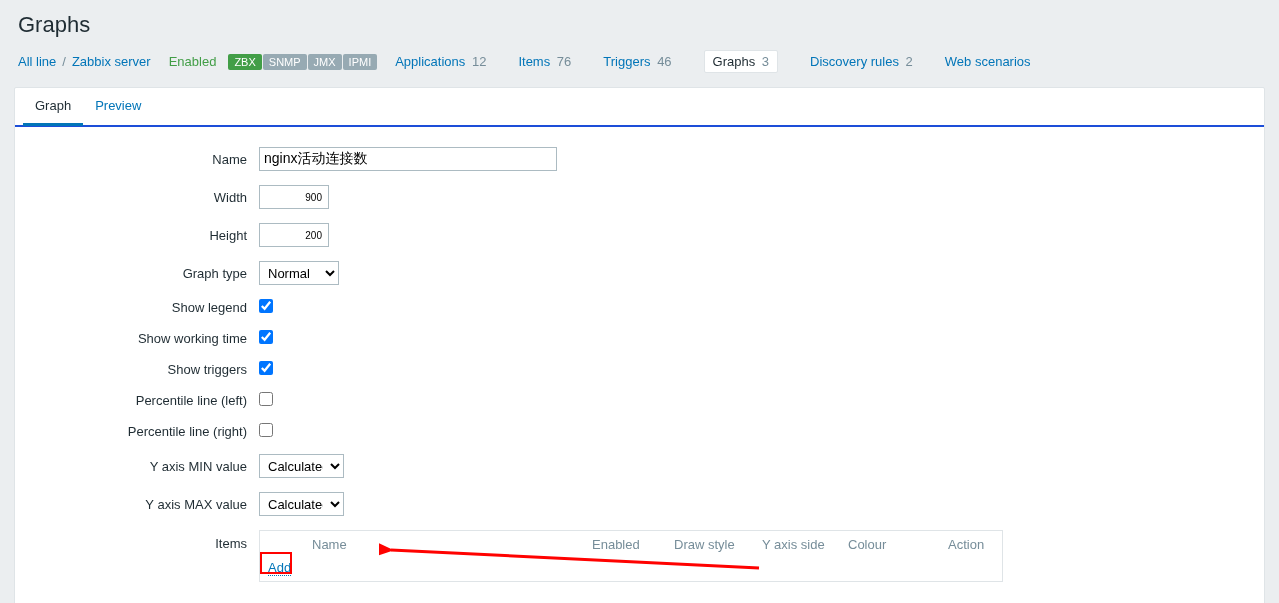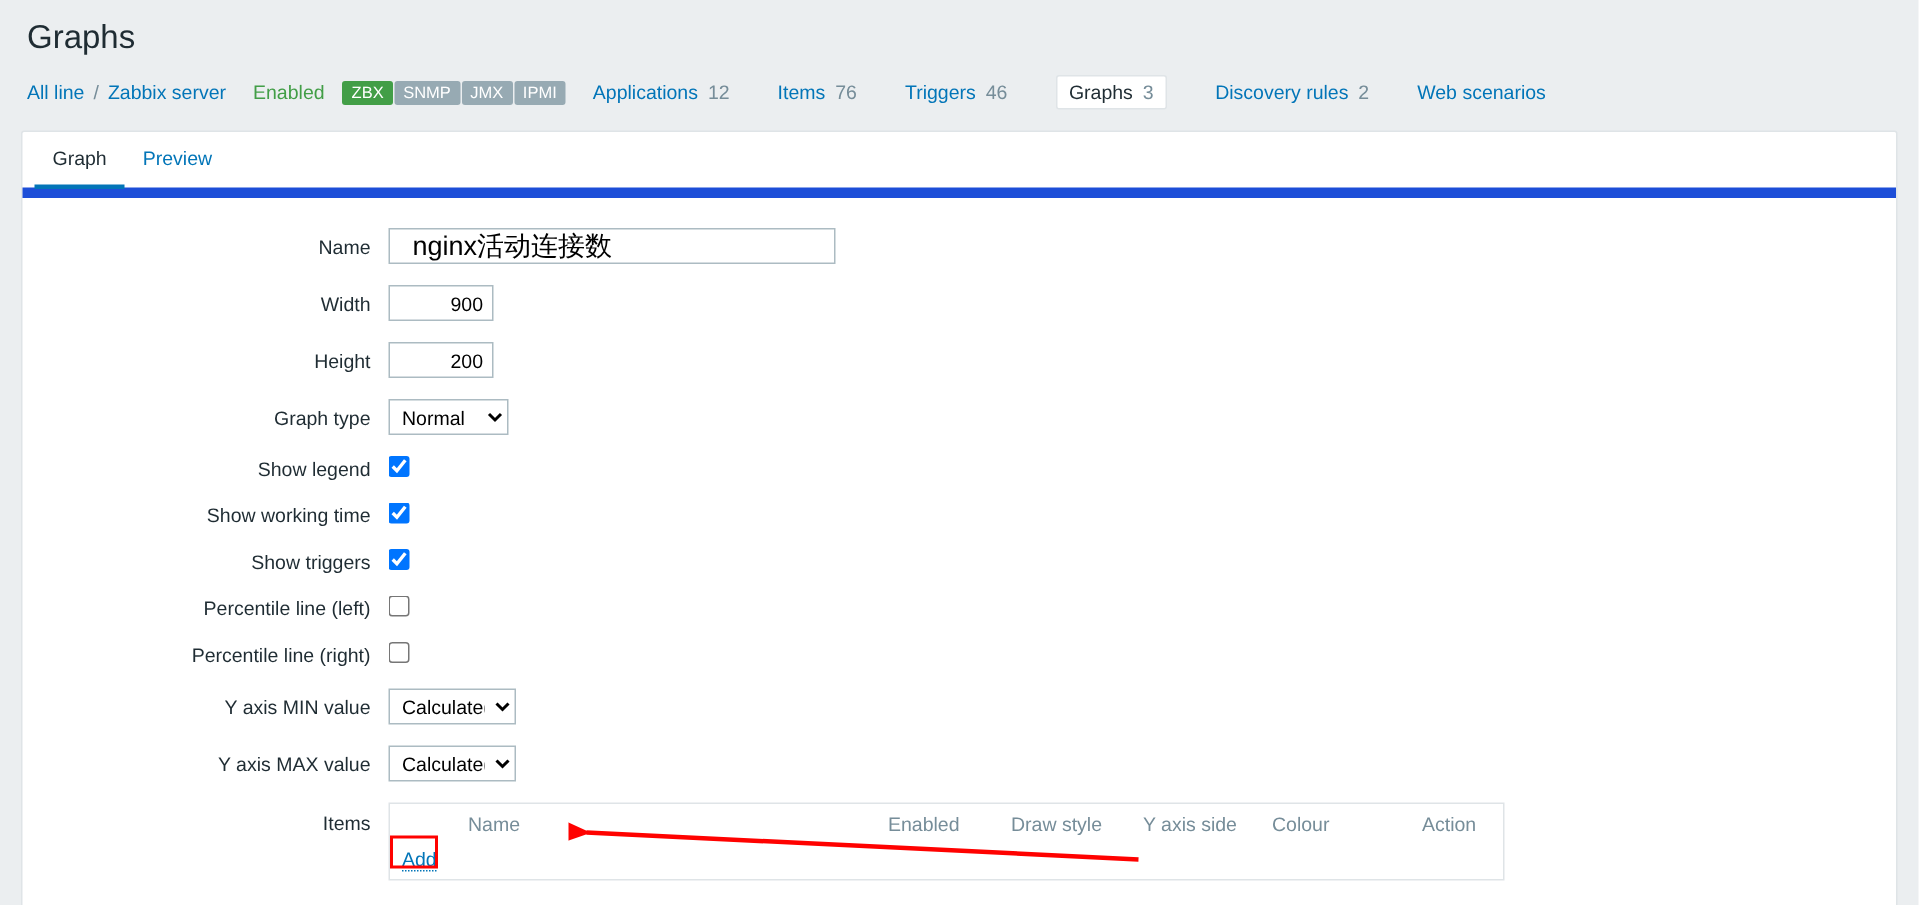--- a/index.html
+++ b/index.html
@@ -46,21 +46,21 @@
     .nav-item.active .count { color: #768d99; }
 
     .panel {
       background: #fff;
       border: 1px solid #dfe4e7;
       border-radius: 2px;
       margin: 0 4px;
     }
     .tabs {
       display: flex;
-      border-bottom: 7px solid #1d4ed8;
+      border-bottom: 2px solid #1d4ed8;
       padding: 0 8px;
     }
     .tab {
       padding: 10px 12px;
       color: #0275b8;
       cursor: pointer;
       font-size: 13px;
     }
     .tab.active {
       color: #1f2c33;
@@ -81,31 +81,31 @@
       width: 232px;
       text-align: right;
       padding-right: 12px;
       color: #1f2c33;
       font-size: 13px;
     }
     .form-control { }
     input[type="text"].wide {
       width: 298px;
       height: 24px;
-      padding: 2px 15px;
+      padding: 2px 4px;
       border: 1px solid #acbbc2;
-      font-size: 18px;
+      font-size: 14px;
     }
     input[type="text"].num {
       width: 70px;
       height: 24px;
       padding: 2px 6px;
       border: 1px solid #acbbc2;
       text-align: right;
-      font-size: 13px;
+      font-size: 10px;
     }
     select {
       height: 24px;
       border: 1px solid #acbbc2;
       padding: 1px 4px;
       font-size: 13px;
       background: #fff;
     }
     select.normal { width: 80px; }
     select.calc { width: 85px; }

